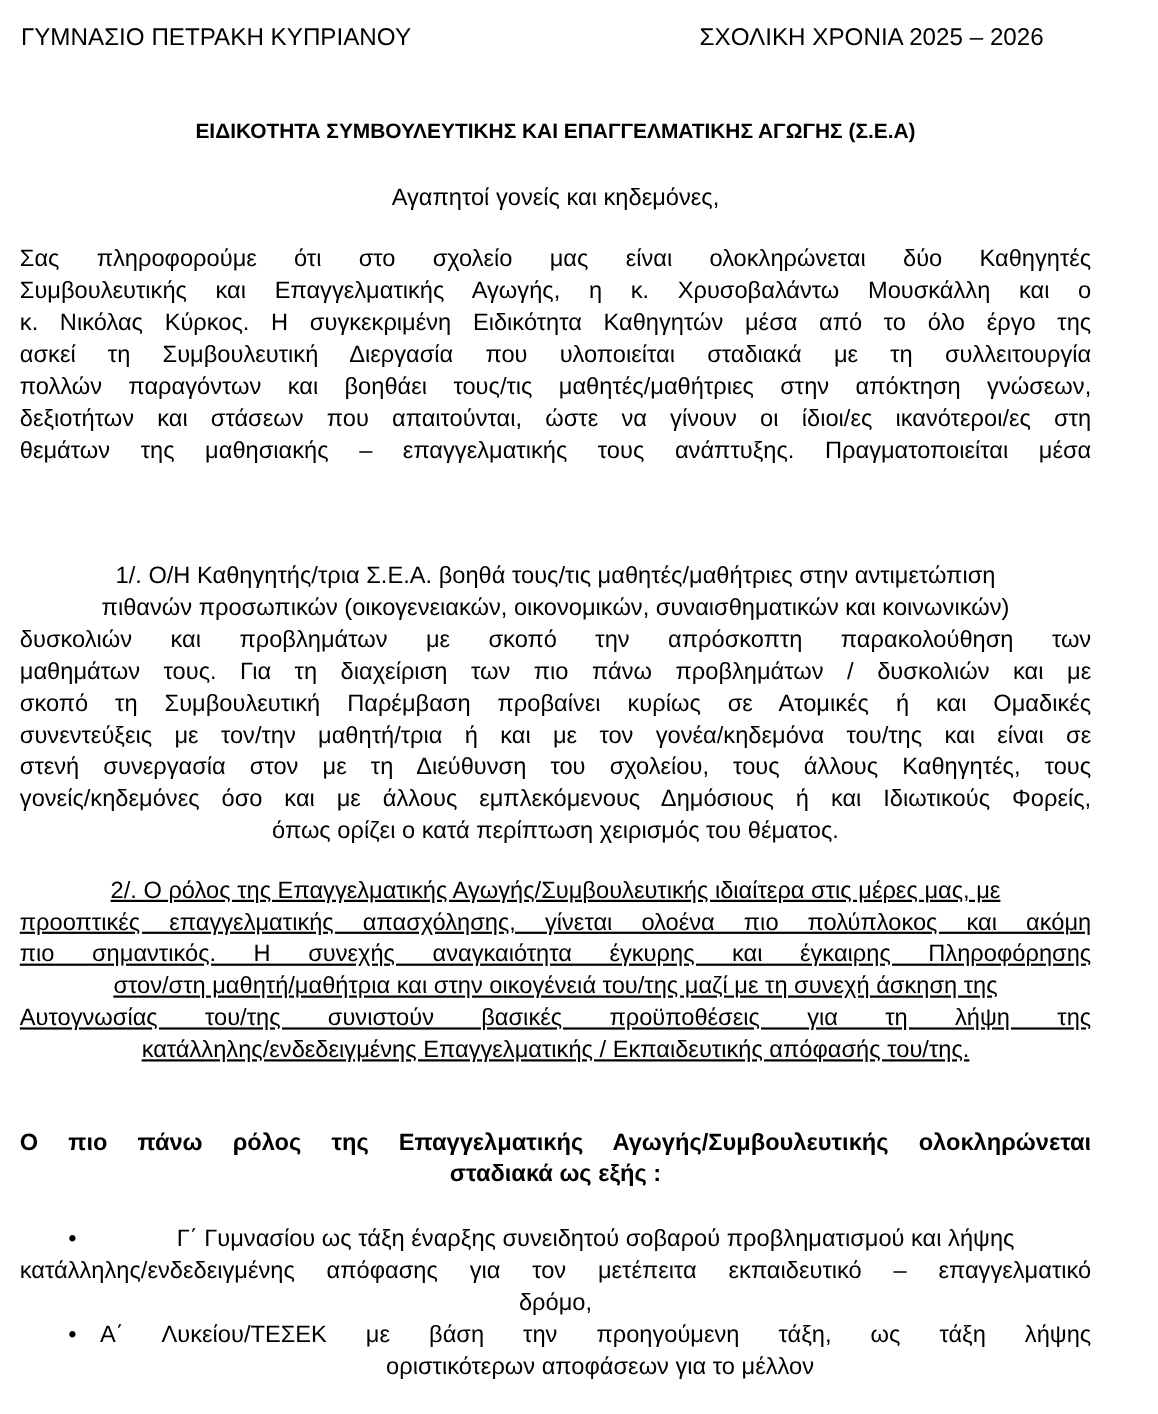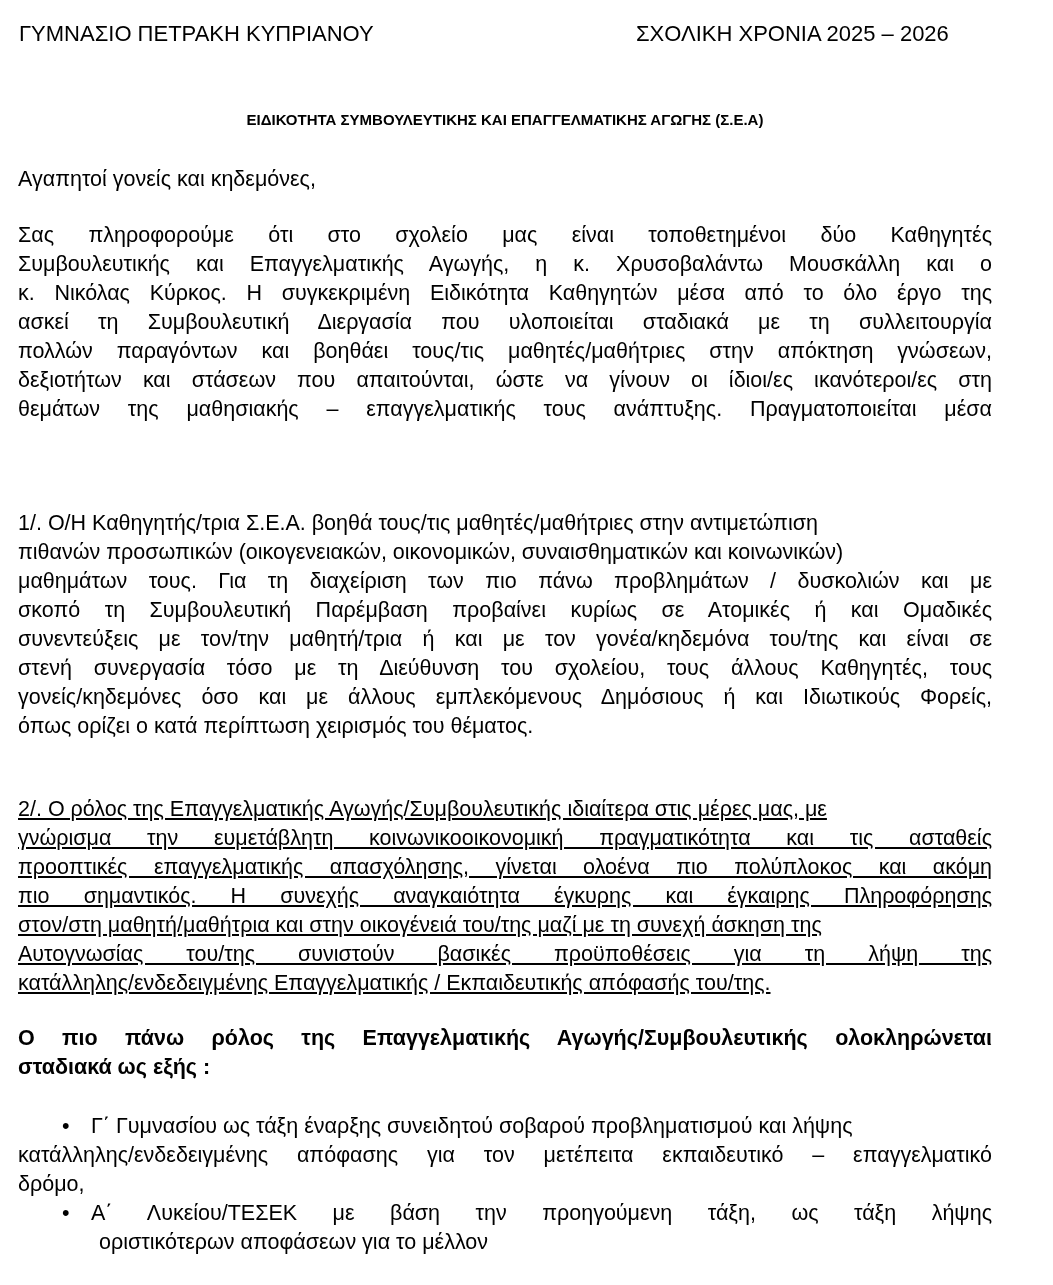--- a/index.html
+++ b/index.html
@@ -7,68 +7,68 @@
     width: 1053px; height: 1285px; overflow: hidden; position: relative;
     font-family: "Liberation Sans", "DejaVu Sans", sans-serif;
     color: #000000;
   }
   .page { position: absolute; left: 0; top: 0; width: 1034px; height: 1285px; }
   .hdr { position: absolute; top: 20px; font-size: 22px; line-height: 28px; white-space: nowrap; }
   .hdr-left { left: 19px; }
   .hdr-right { left: 636px; }
   .title {
     position: absolute; top: 106px; left: 0; width: 1010px; text-align: center;
-    font-weight: bold; font-size: 15px; line-height: 28px; white-space: nowrap;
+    font-weight: bold; font-size: 19px; line-height: 28px; white-space: nowrap;
   }
   .block { position: absolute; left: 18px; width: 974px; font-size: 21.5px; }
   .ln { display: block; height: 29px; line-height: 29px; white-space: nowrap; overflow: visible; }
   .j { text-align: justify; text-align-last: justify; }
-  .l { text-align: left; }
+  .l { text-align: center; }
   .b { font-weight: normal; }
   .bullet-line { position: relative; }
   .bullet-dot { position: absolute; left: 44px; top: 0; }
 </style>
 </head>
 <body>
 
 <div class="page">
 
   <div class="hdr hdr-left">ΓΥΜΝΑΣΙΟ ΠΕΤΡΑΚΗ ΚΥΠΡΙΑΝΟΥ</div>
   <div class="hdr hdr-right">ΣΧΟΛΙΚΗ ΧΡΟΝΙΑ 2025 – 2026</div>
 
   <div class="title">ΕΙΔΙΚΟΤΗΤΑ ΣΥΜΒΟΥΛΕΥΤΙΚΗΣ ΚΑΙ ΕΠΑΓΓΕΛΜΑΤΙΚΗΣ ΑΓΩΓΗΣ (Σ.Ε.Α)</div>
 
   <div class="block" style="top:165px;">
     <span class="ln l">Αγαπητοί γονείς και κηδεμόνες,</span>
   </div>
 
   <div class="block" style="top:221px;">
-    <span class="ln j">Σας πληροφορούμε ότι στο σχολείο μας είναι τοποθετημένοι δύο Καθηγητές</span>
+    <span class="ln j">Σας πληροφορούμε ότι στο σχολείο μας είναι ολοκληρώνεται δύο Καθηγητές</span>
     <span class="ln j"><span>Συμβουλευτικής και Επαγγελματικής Αγωγής, </span><span class="b">η κ. Χρυσοβαλάντω Μουσκάλλη και ο</span></span>
     <span class="ln j"><span class="b">κ. Νικόλας Κύρκος.</span><span> Η συγκεκριμένη Ειδικότητα Καθηγητών μέσα από το όλο έργο της</span></span>
     <span class="ln j">ασκεί τη Συμβουλευτική Διεργασία που υλοποιείται σταδιακά με τη συλλειτουργία</span>
     <span class="ln j">πολλών παραγόντων και βοηθάει τους/τις μαθητές/μαθήτριες στην απόκτηση γνώσεων,</span>
     <span class="ln j">δεξιοτήτων και στάσεων που απαιτούνται, ώστε να γίνουν οι ίδιοι/ες ικανότεροι/ες στη</span>
     <span class="ln j">θεμάτων της μαθησιακής – επαγγελματικής τους ανάπτυξης. Πραγματοποιείται μέσα</span>
   </div>
 
   <div class="block" style="top:509px;">
     <span class="ln l">1/. Ο/Η Καθηγητής/τρια Σ.Ε.Α. βοηθά τους/τις μαθητές/μαθήτριες στην αντιμετώπιση</span>
     <span class="ln l">πιθανών προσωπικών (οικογενειακών, οικονομικών, συναισθηματικών και κοινωνικών)</span>
+    <span class="ln j">δυσκολιών και προβλημάτων με σκοπό την απρόσκοπτη παρακολούθηση των</span>
     <span class="ln j">μαθημάτων τους. Για τη διαχείριση των πιο πάνω προβλημάτων / δυσκολιών και με</span>
     <span class="ln j">σκοπό τη Συμβουλευτική Παρέμβαση προβαίνει κυρίως σε Ατομικές ή και Ομαδικές</span>
     <span class="ln j">συνεντεύξεις με τον/την μαθητή/τρια ή και με τον γονέα/κηδεμόνα του/της και είναι σε</span>
-    <span class="ln j">στενή συνεργασία τόσο με τη Διεύθυνση του σχολείου, τους άλλους Καθηγητές, τους</span>
+    <span class="ln j">στενή συνεργασία στον με τη Διεύθυνση του σχολείου, τους άλλους Καθηγητές, τους</span>
     <span class="ln j">γονείς/κηδεμόνες όσο και με άλλους εμπλεκόμενους Δημόσιους ή και Ιδιωτικούς Φορείς,</span>
     <span class="ln l">όπως ορίζει ο κατά περίπτωση χειρισμός του θέματος.</span>
   </div>
 
   <div class="block" style="top:795px;text-decoration:underline;">
     <span class="ln l">2/. Ο ρόλος της Επαγγελματικής Αγωγής/Συμβουλευτικής ιδιαίτερα στις μέρες μας, με</span>
-    <span class="ln j">γνώρισμα την ευμετάβλητη κοινωνικοοικονομική πραγματικότητα και τις ασταθείς</span>
     <span class="ln j">προοπτικές επαγγελματικής απασχόλησης, γίνεται ολοένα πιο πολύπλοκος και ακόμη</span>
     <span class="ln j">πιο σημαντικός. Η συνεχής αναγκαιότητα έγκυρης και έγκαιρης Πληροφόρησης</span>
     <span class="ln l">στον/στη μαθητή/μαθήτρια και στην οικογένειά του/της μαζί με τη συνεχή άσκηση της</span>
     <span class="ln j">Αυτογνωσίας του/της συνιστούν βασικές προϋποθέσεις για τη λήψη της</span>
     <span class="ln l">κατάλληλης/ενδεδειγμένης Επαγγελματικής / Εκπαιδευτικής απόφασής του/της.</span>
   </div>
 
   <div class="block" style="top:1024px;font-weight:bold;">
     <span class="ln j">Ο πιο πάνω ρόλος της Επαγγελματικής Αγωγής/Συμβουλευτικής ολοκληρώνεται</span>
     <span class="ln l">σταδιακά ως εξής :</span>

